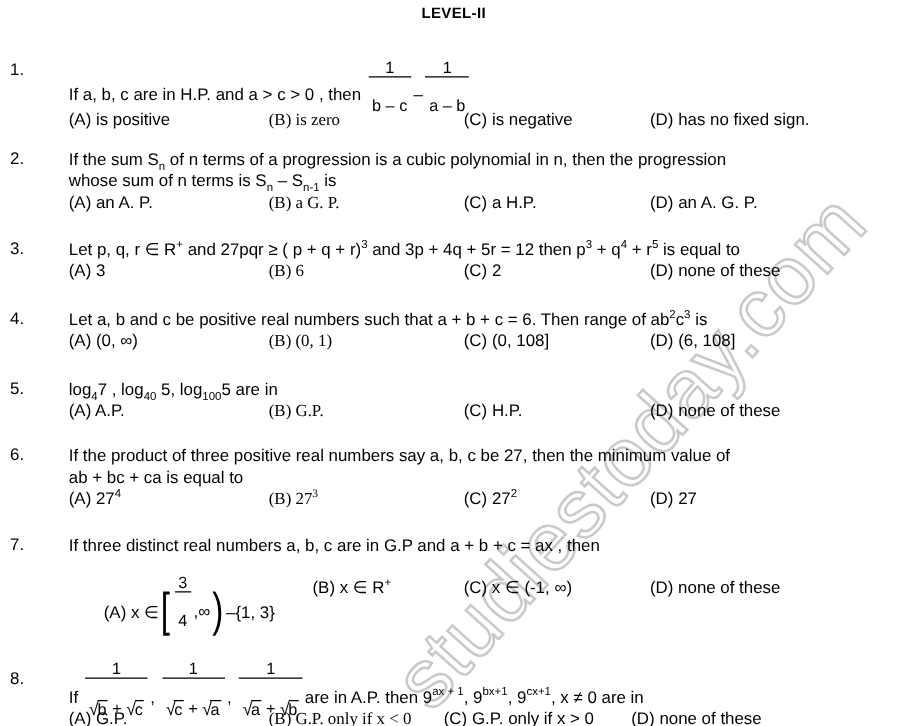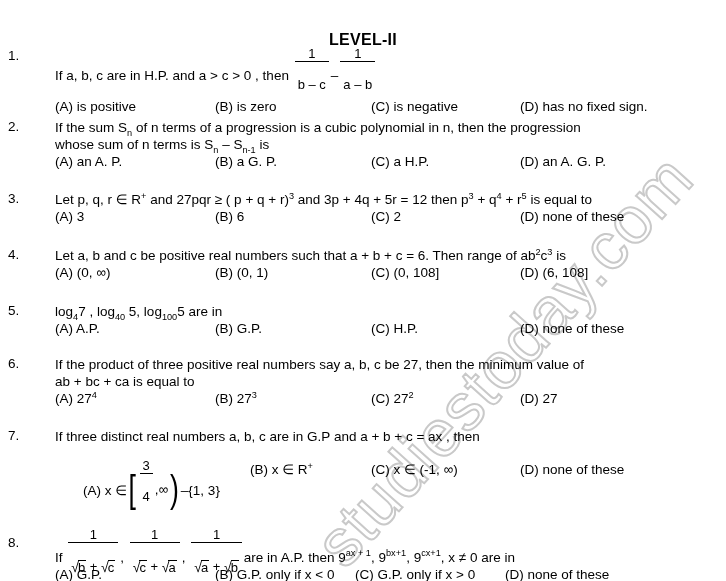--- a/index.html
+++ b/index.html
@@ -45,25 +45,24 @@
     white-space: nowrap;
   }
 
   
   #title {
     position: absolute;
     left: 0;
     top: 3px;
     width: 726px;
     text-align: center;
-    font-size: 16px;
+    font-size: 12px;
     font-weight: bold;
     letter-spacing: 0.3px;
     z-index: 10;
-    margin-top: 28px;
   }
 
   
   .q {
     position: absolute;
     left: 0;
     width: 726px;
     z-index: 10;
   }
   .qnum {
@@ -93,21 +92,21 @@
     position: relative;
     height: 18px;
   }
   .opt {
     position: absolute;
     top: 0;
     font-size: 13.5px;
     white-space: nowrap;
   }
   .colA { left: 0px; }
-  .colB { left: 160px; }
+  .colB { left: 160px; font-family: Liberation Serif, serif; }
   .colC { left: 316px; }
   .colD { left: 465px; }
 
   sup { font-size: 0.68em; vertical-align: super; line-height: 0; }
   sub { font-size: 0.68em; vertical-align: sub; line-height: 0; }
 
   
   .frac {
     display: inline-block;
     vertical-align: middle;
@@ -179,21 +178,21 @@
   </div>
 
   <div id="title">LEVEL-II</div>
 
   <div class="q" style="top:48px;">
     <div class="qnum">1.</div>
     <div class="qbody">
       <div class="stem" style="height:34px;">
         <span style="position:relative; top:-2px;">If  a, b, c  are  in H.P. and  a &gt; c &gt; 0  , then </span><span class="frac"><span class="num">1</span><span class="den">b – c</span></span><span style="position:relative; top:-2px;">–</span><span class="frac"><span class="num">1</span><span class="den">a – b</span></span>
       </div>
-      <div class="opts" style="margin-top:16px;">
+      <div class="opts" style="margin-top:5px;">
         <span class="opt colA"><span>(A)</span>&nbsp;<span>is  positive</span></span>
         <span class="opt colB"><span>(B)</span> <span>is zero</span></span>
         <span class="opt colC"><span>(C)</span>&nbsp;<span>is negative</span></span>
         <span class="opt colD"><span>(D)</span>&nbsp;<span>has no  fixed sign.</span></span>
       </div>
     </div>
   </div>
 
   <div class="q" style="top:119px;">
     <div class="qnum">2.</div>

